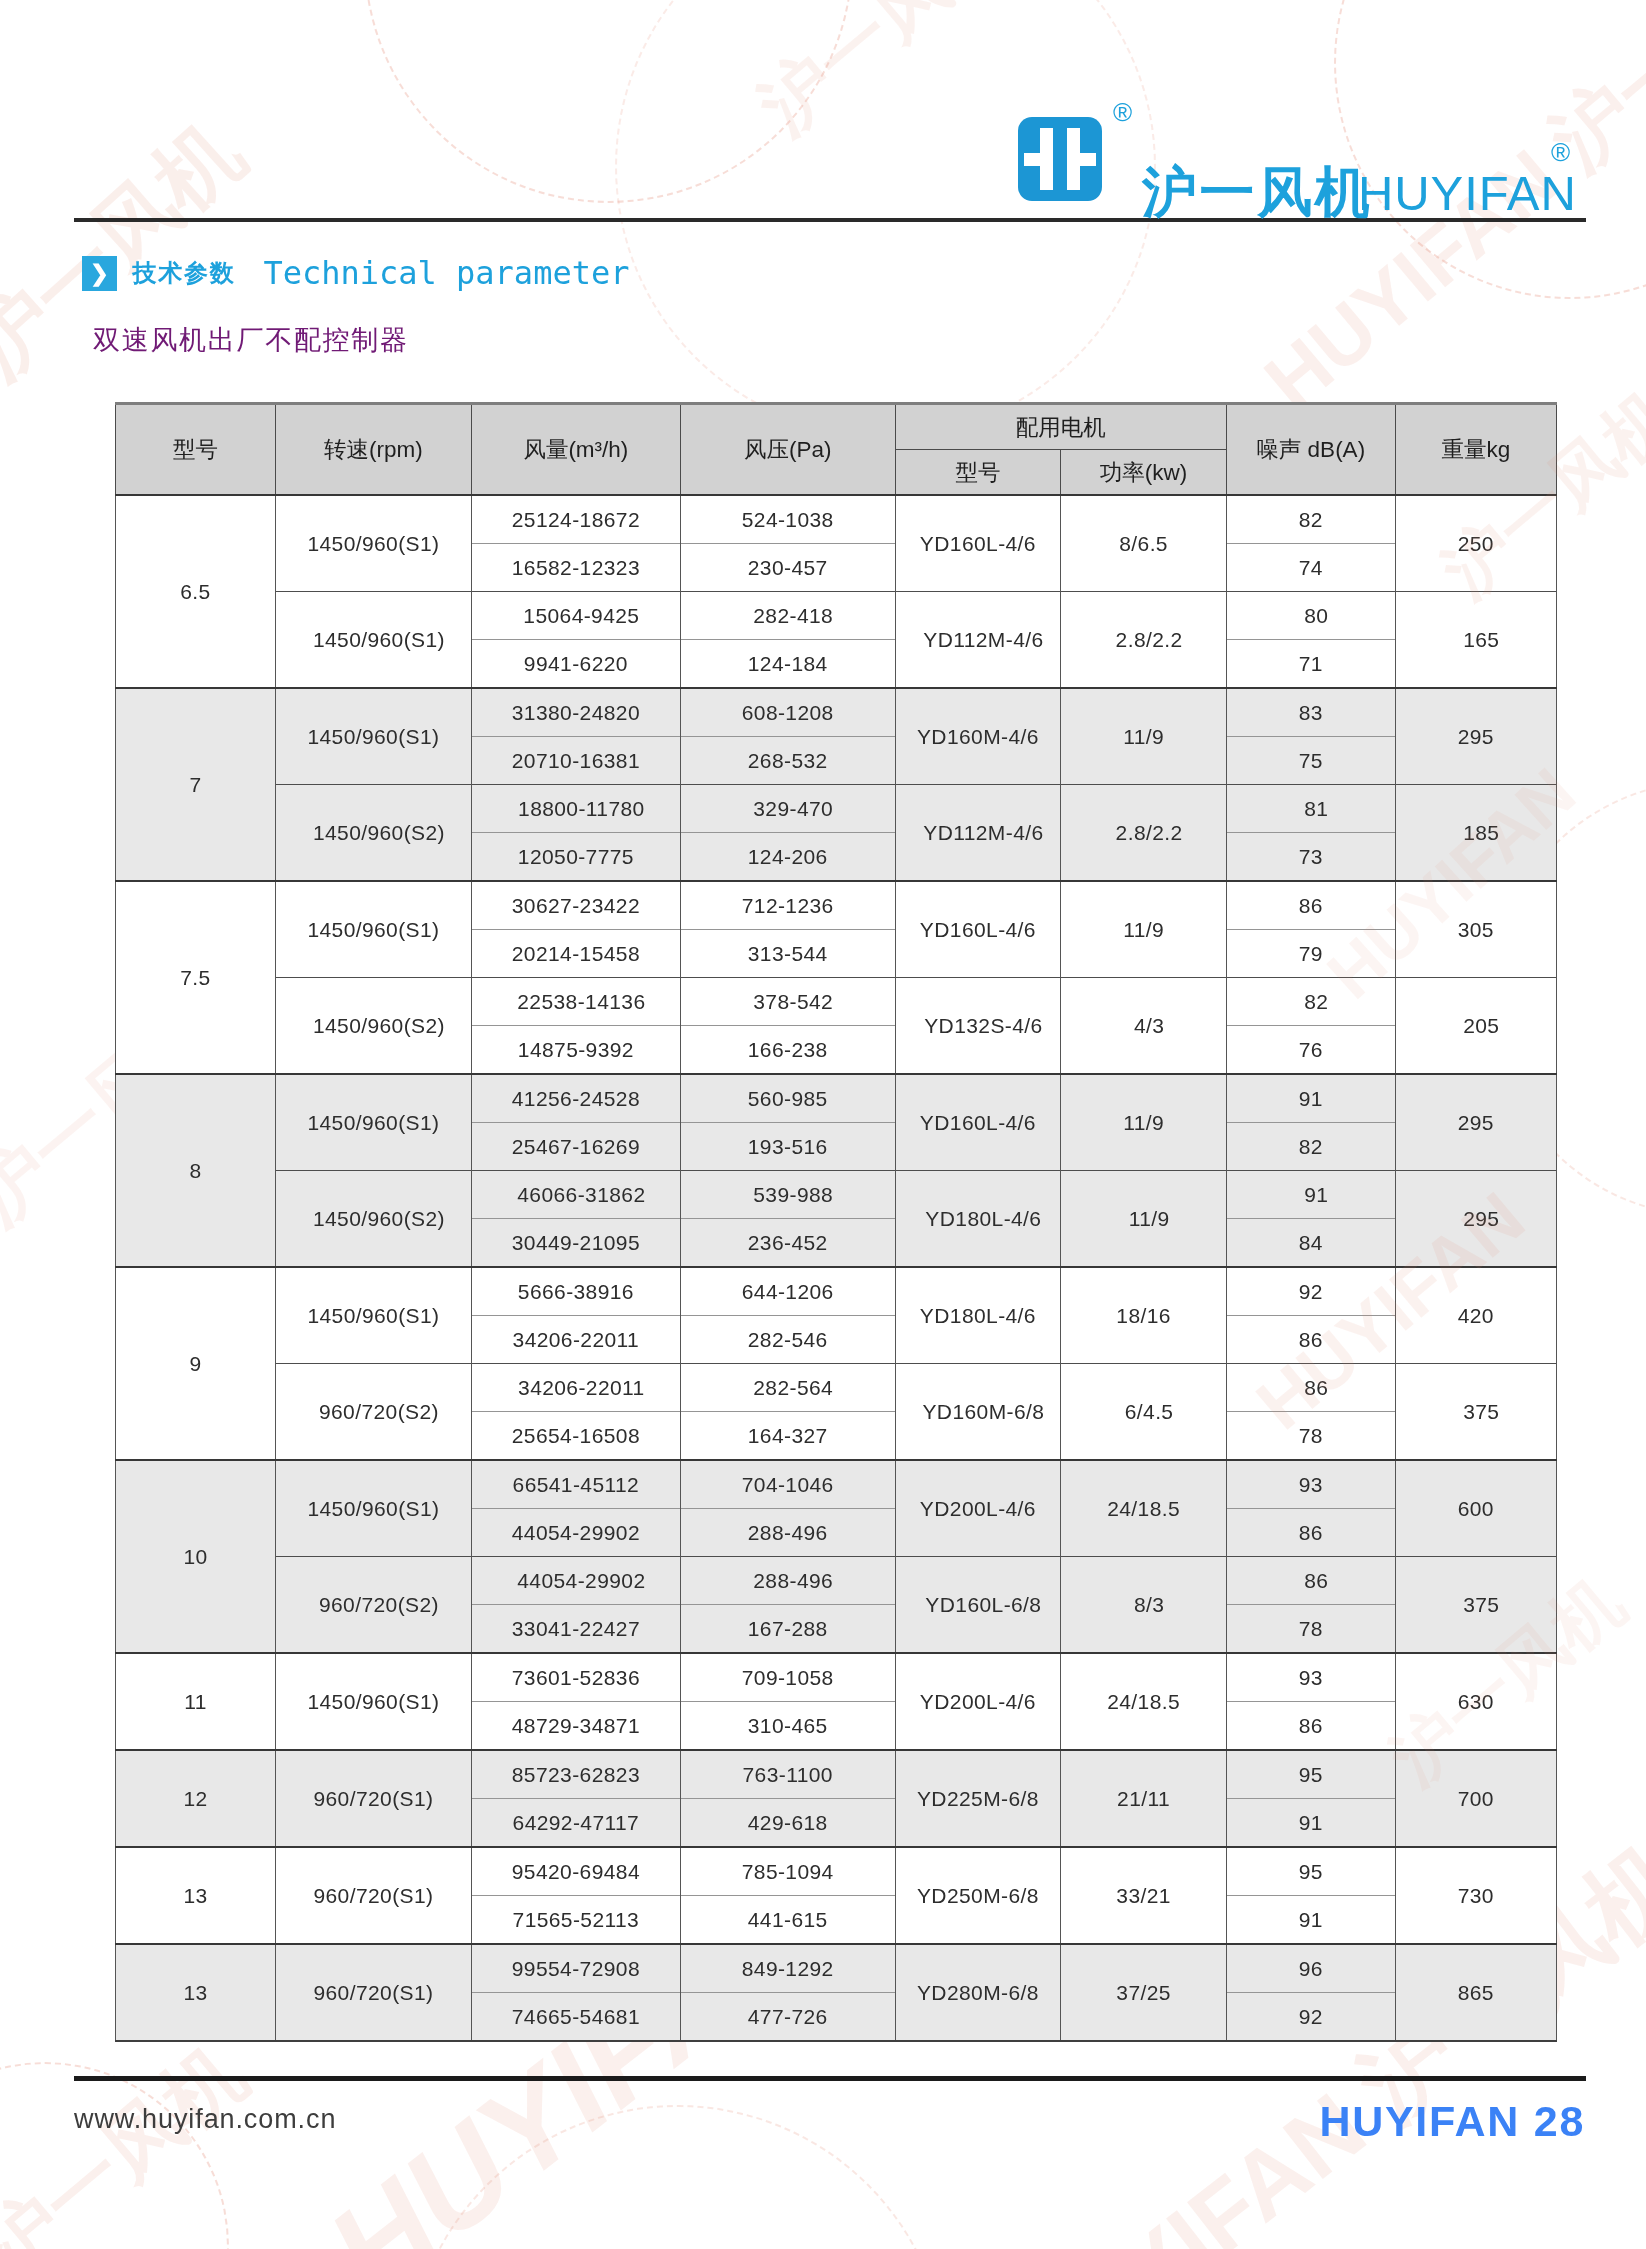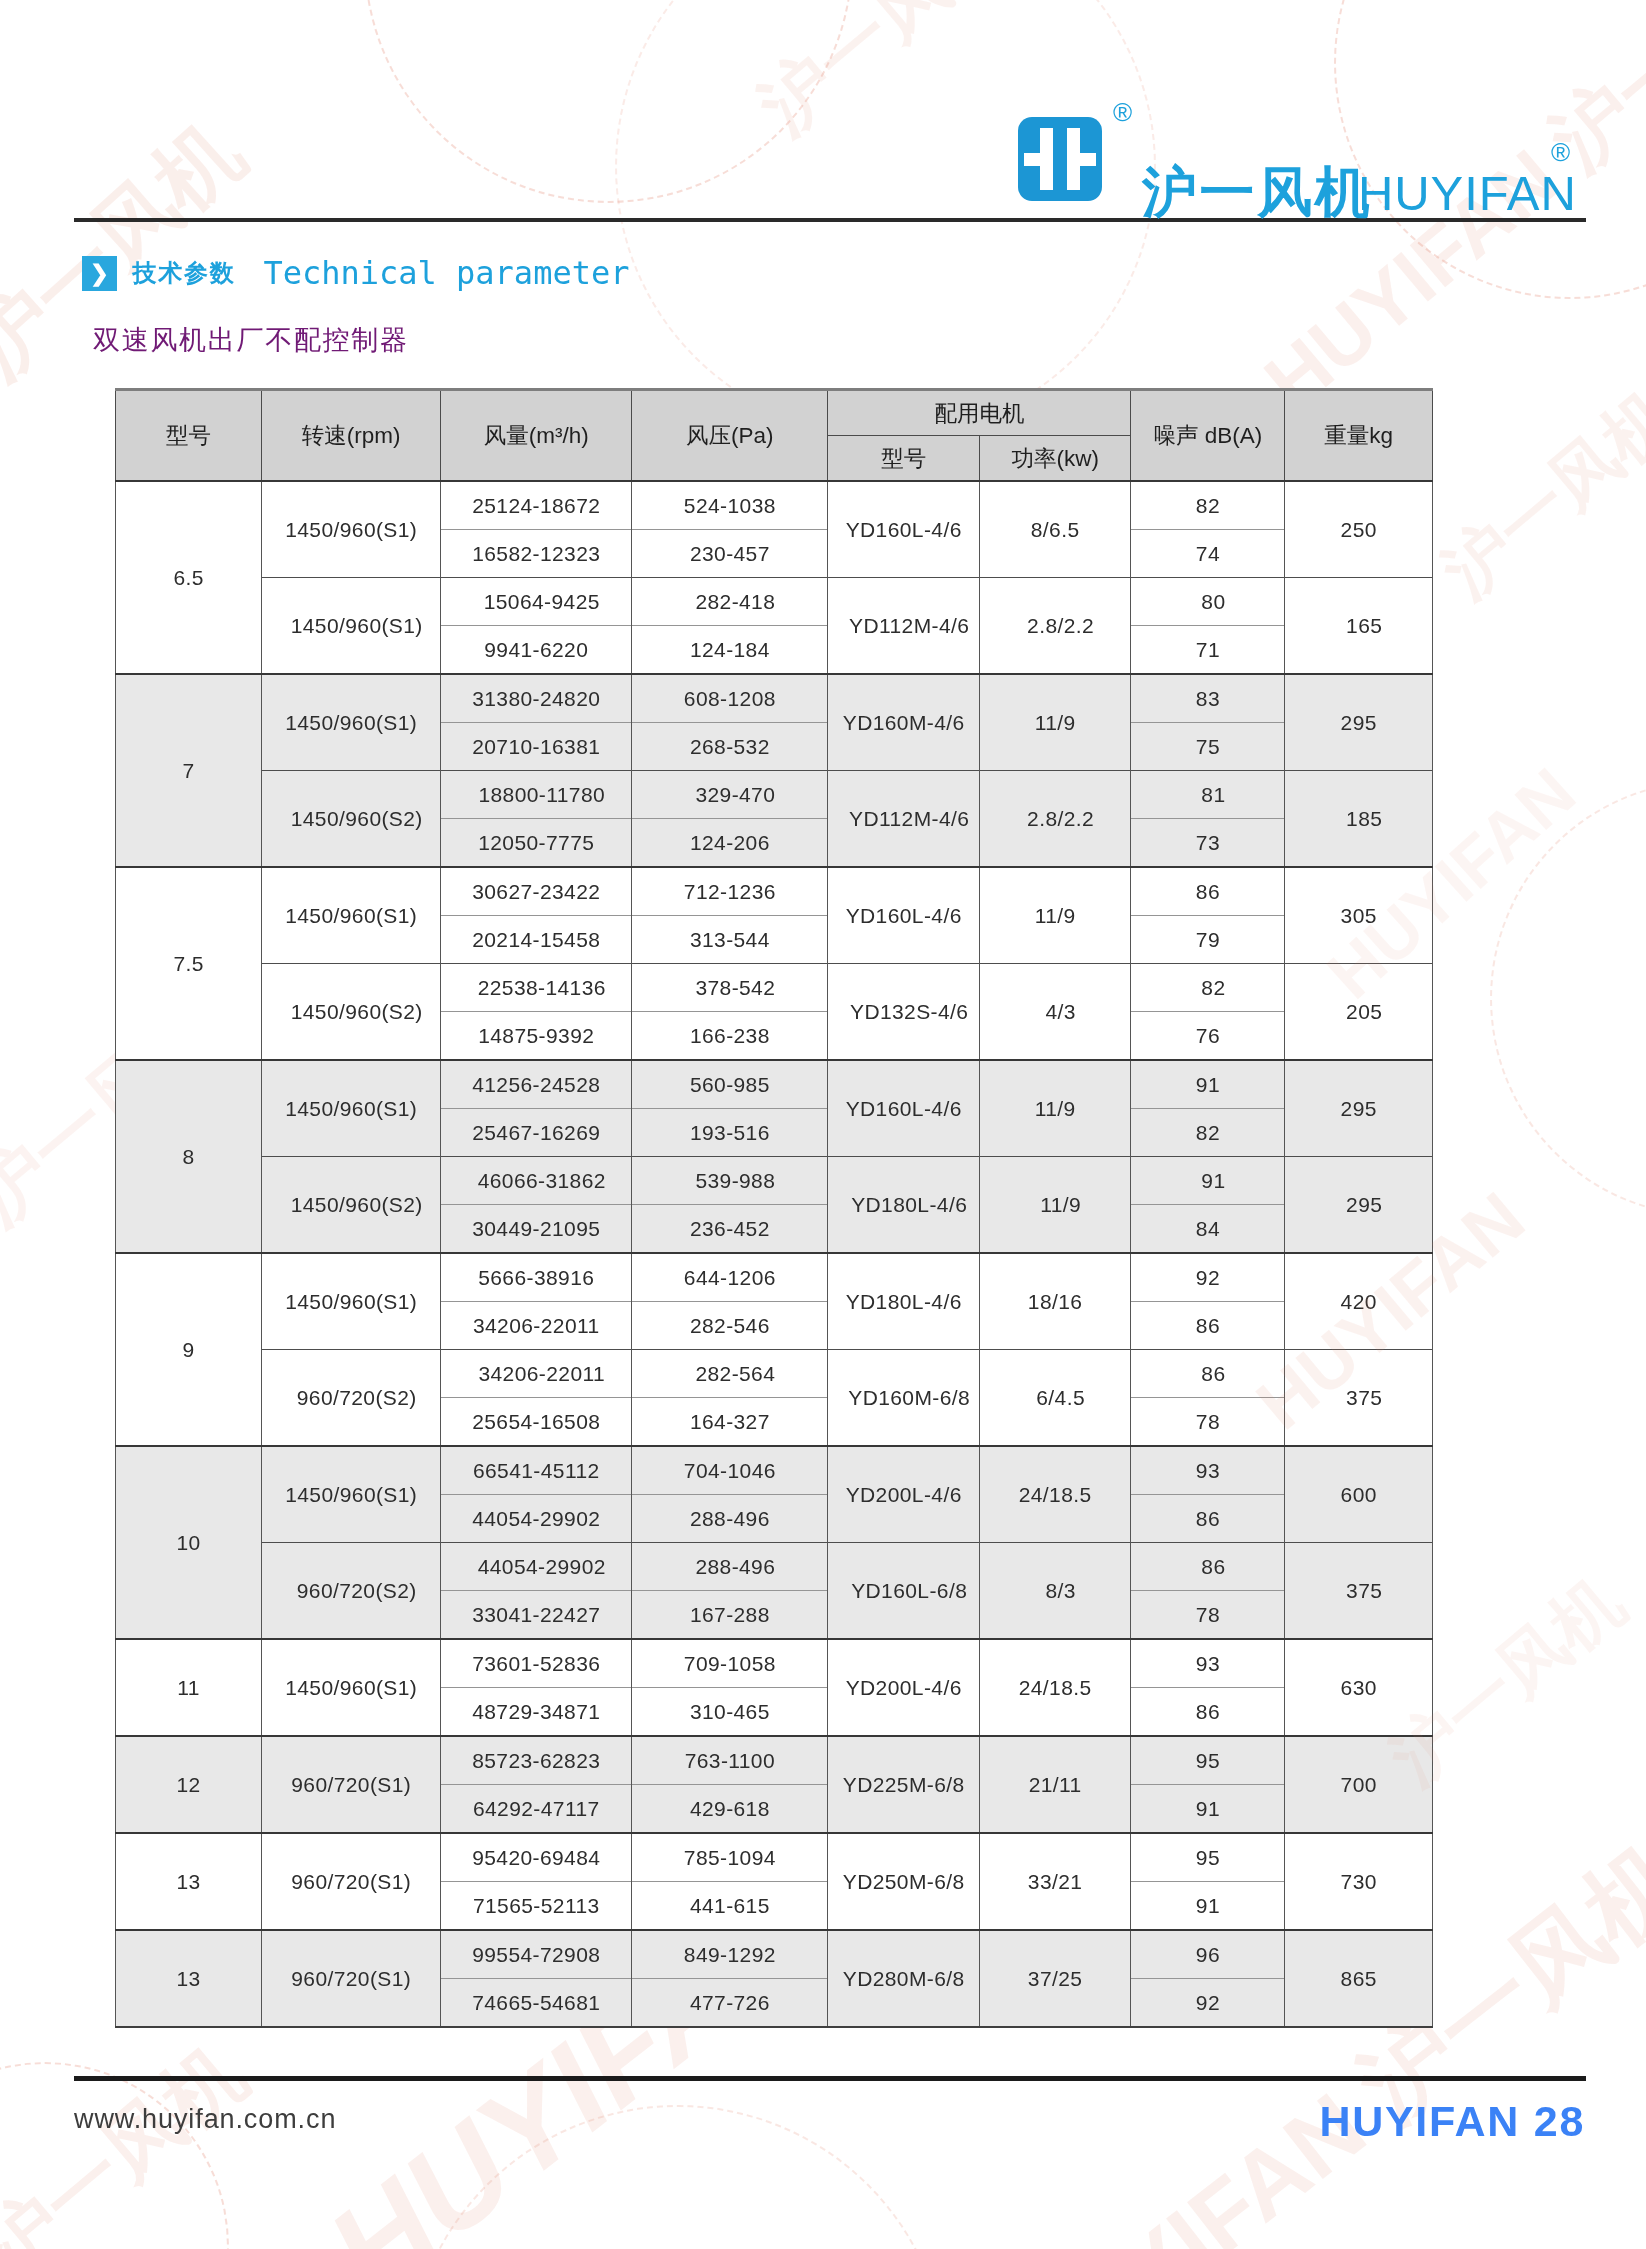--- a/index.html
+++ b/index.html
@@ -55,21 +55,21 @@
     font-size:22.5px; font-weight:700;
   }
   .section-zh { margin-left:15.6px; font-size:24px; font-weight:700; color:#1da1dc; letter-spacing:1.7px; }
   .section-en { margin-left:28px; font-size:32px; color:#1da1dc; font-family:"DejaVu Sans Mono", monospace; }
   .note-text {
     position:absolute; left:82px; top:322px; font-size:27px; color:#701a75;
     letter-spacing:1.7px; z-index:2;margin-left:11px;
   }
   
   table.params {
-    position:absolute; left:115px; top:388px; width:1318px;
+    position:absolute; left:115px; top:402px; width:1442px;
     border-collapse:collapse; table-layout:fixed; z-index:2;
     border-left:1.7px solid #4b4b4b; border-right:1.7px solid #4b4b4b;
     border-top:3.5px solid #7e7e7e; border-bottom:2.6px solid #3f3f3f;
   }
   .params th {
     background:#d2d2d2; font-size:22.5px; font-weight:500; color:#1f1f1f;
     height:42px; text-align:center; vertical-align:middle;
     border:1.7px solid #4b4b4b; border-top:none;
   }
   .params thead tr.hrow2 th { border-top:1.7px solid #4b4b4b; }

